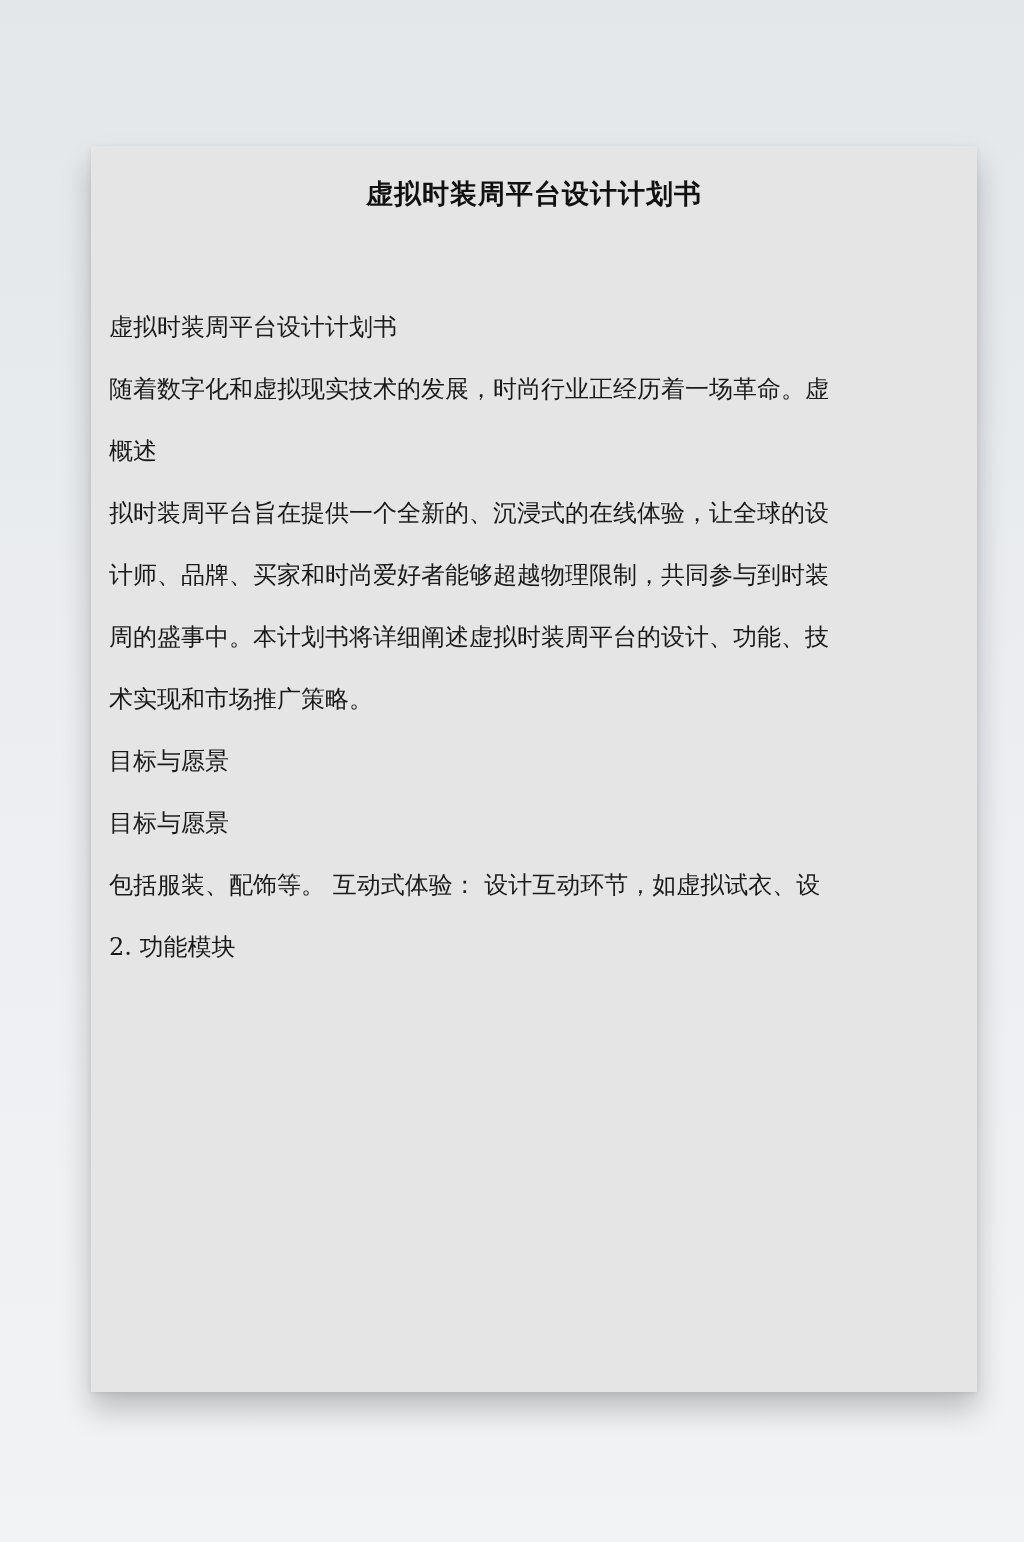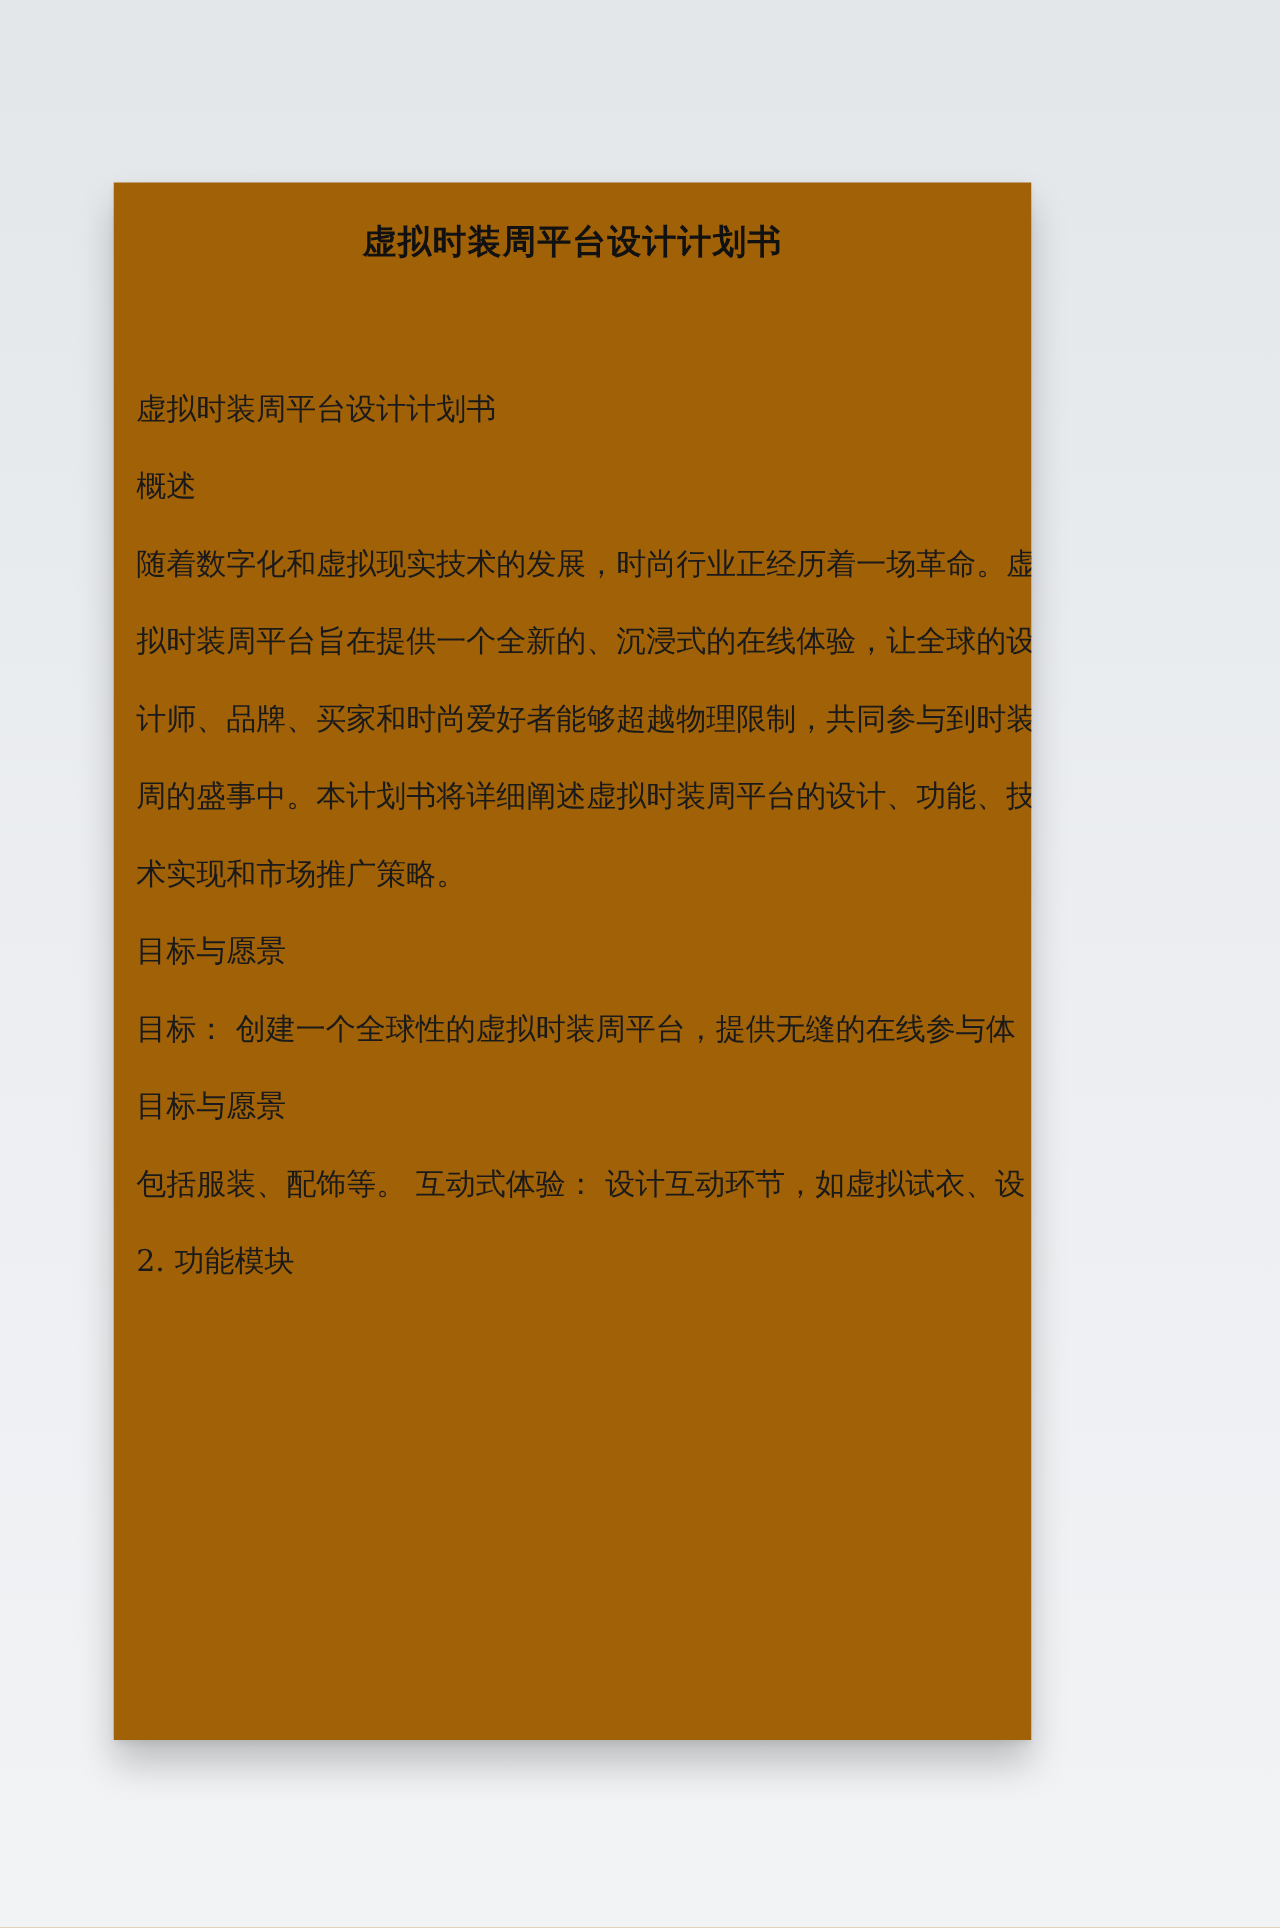--- a/index.html
+++ b/index.html
@@ -11,23 +11,23 @@
       height: 1542px;
       position: relative;
       overflow: hidden;
       background: linear-gradient(180deg, #e3e7ea 0%, #eceef1 50%, #f1f3f5 100%);
       font-family: "DejaVu Serif", "Liberation Serif", serif;
     }
     .page {
       position: absolute;
       left: 91px;
       top: 146px;
-      width: 734px;
+      width: 886px;
       height: 1246px;
-      background: #a16207;
+      background: #e5e5e5;
       box-shadow: 0 18px 28px rgba(0,0,0,0.22), 0 2px 6px rgba(0,0,0,0.08);
       overflow: hidden;
     }
     .doc-title {
       position: absolute;
       top: 28px;
       left: 0;
       right: 0;
       text-align: center;
       font-size: 27px;
@@ -51,25 +51,24 @@
       height: 62px;
     }
   </style>
 </head>
 <body>
 
 <div class="page">
   <div class="doc-title">虚拟时装周平台设计计划书</div>
   <div class="body">
     <span class="line">虚拟时装周平台设计计划书</span>
+    <span class="line">随着数字化和虚拟现实技术的发展，时尚行业正经历着一场革命。虚</span>
     <span class="line">概述</span>
-    <span class="line">随着数字化和虚拟现实技术的发展，时尚行业正经历着一场革命。虚</span>
     <span class="line">拟时装周平台旨在提供一个全新的、沉浸式的在线体验，让全球的设</span>
     <span class="line">计师、品牌、买家和时尚爱好者能够超越物理限制，共同参与到时装</span>
     <span class="line">周的盛事中。本计划书将详细阐述虚拟时装周平台的设计、功能、技</span>
     <span class="line">术实现和市场推广策略。</span>
     <span class="line">目标与愿景</span>
-    <span class="line">目标： 创建一个全球性的虚拟时装周平台，提供无缝的在线参与体</span>
     <span class="line">目标与愿景</span>
     <span class="line">包括服装、配饰等。 互动式体验： 设计互动环节，如虚拟试衣、设</span>
     <span class="line">2. 功能模块</span>
   </div>
 </div>
 
 </body></html>

